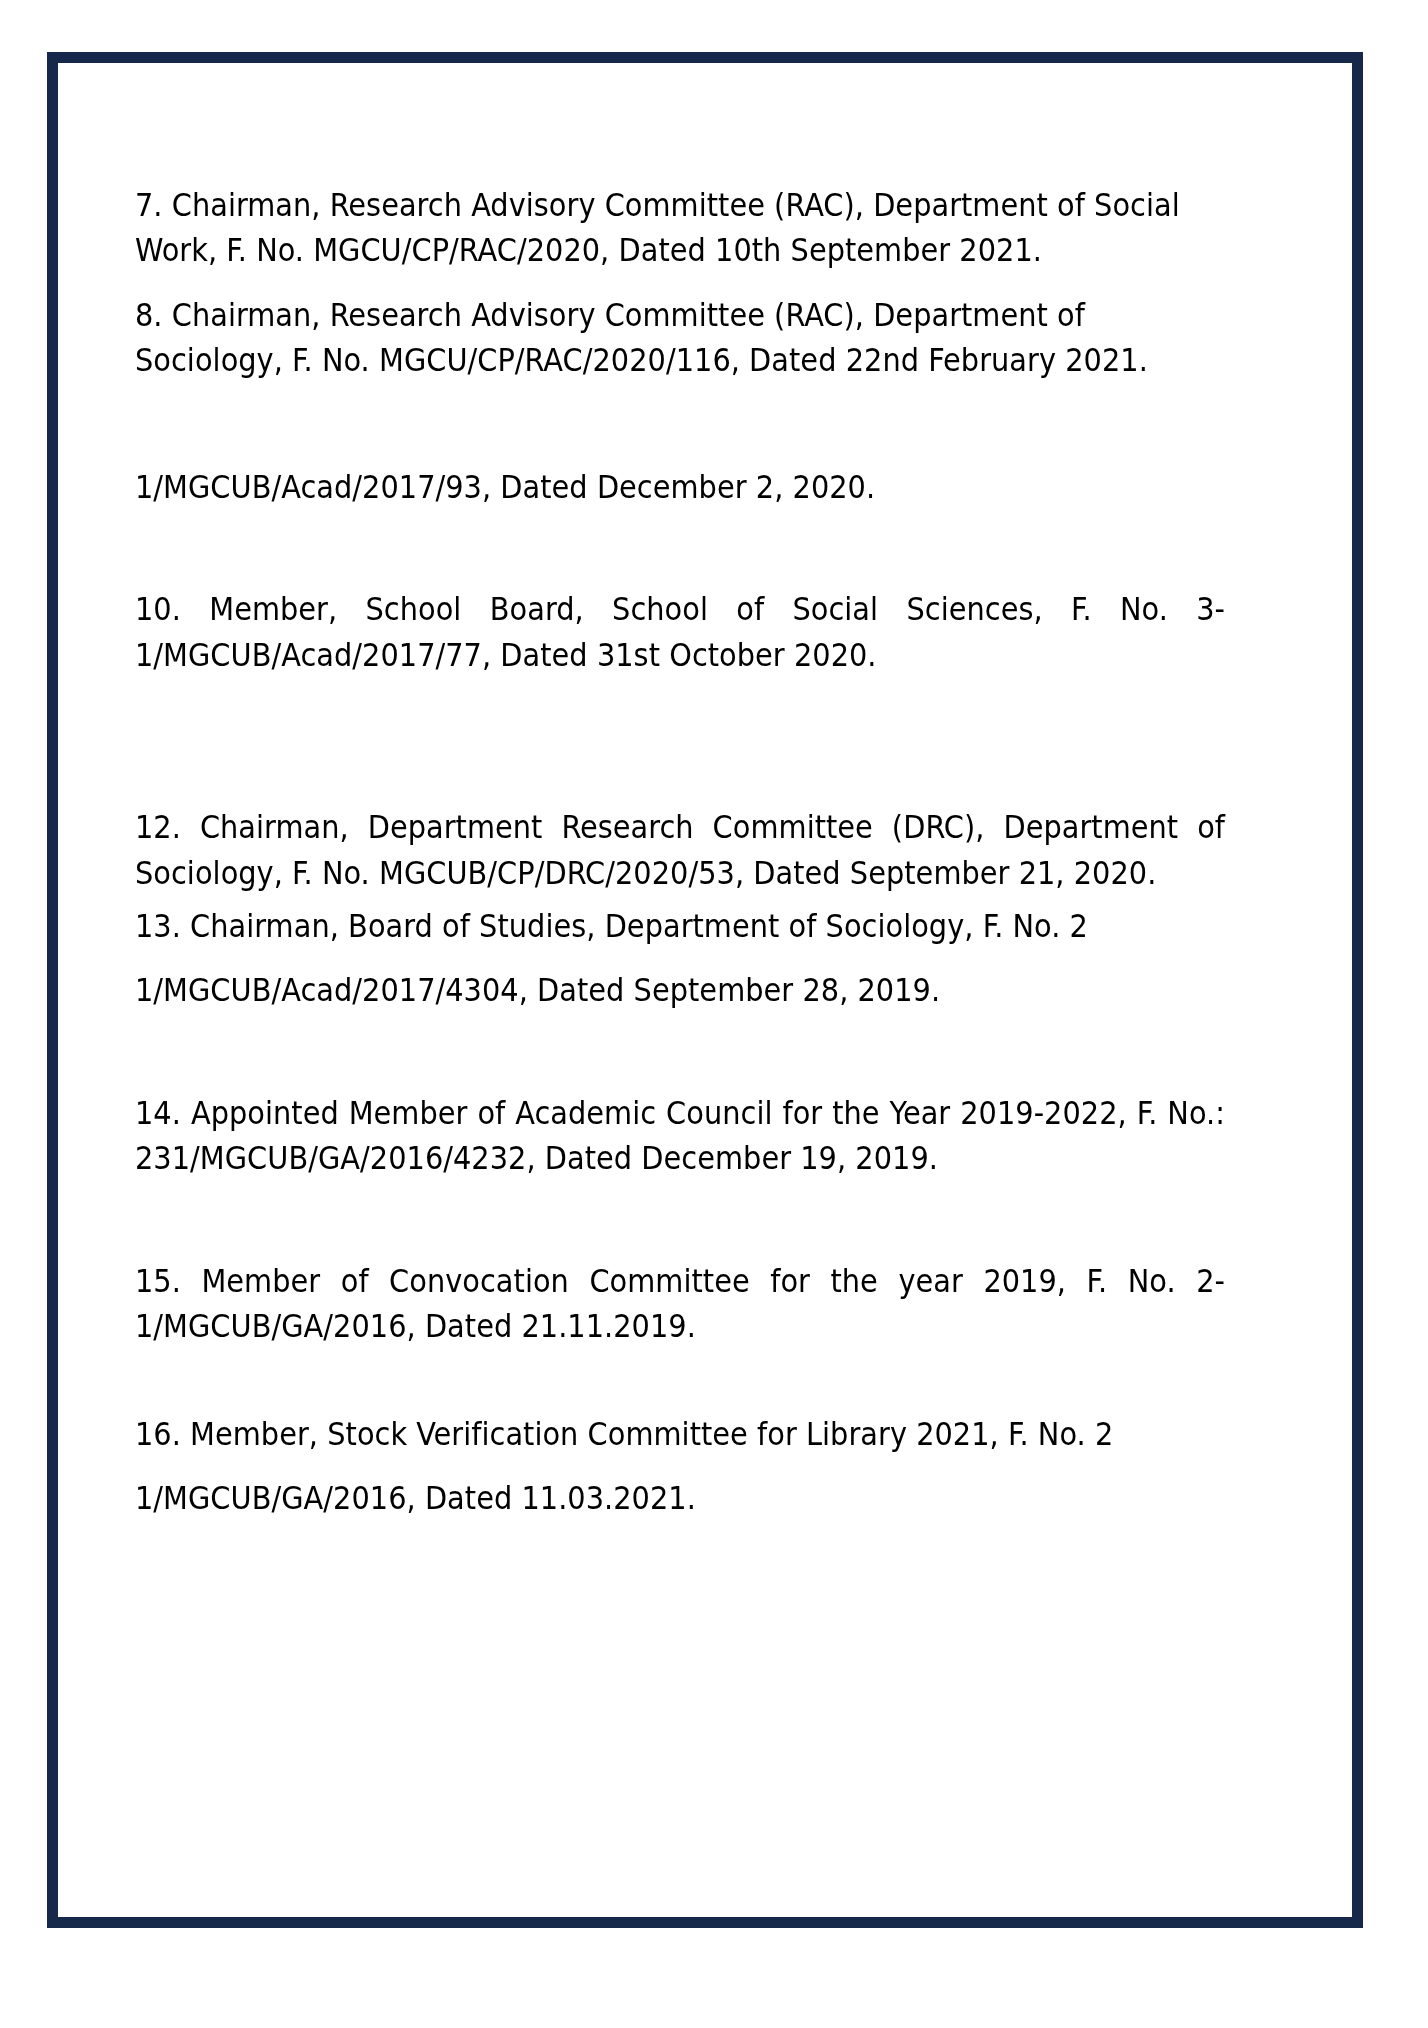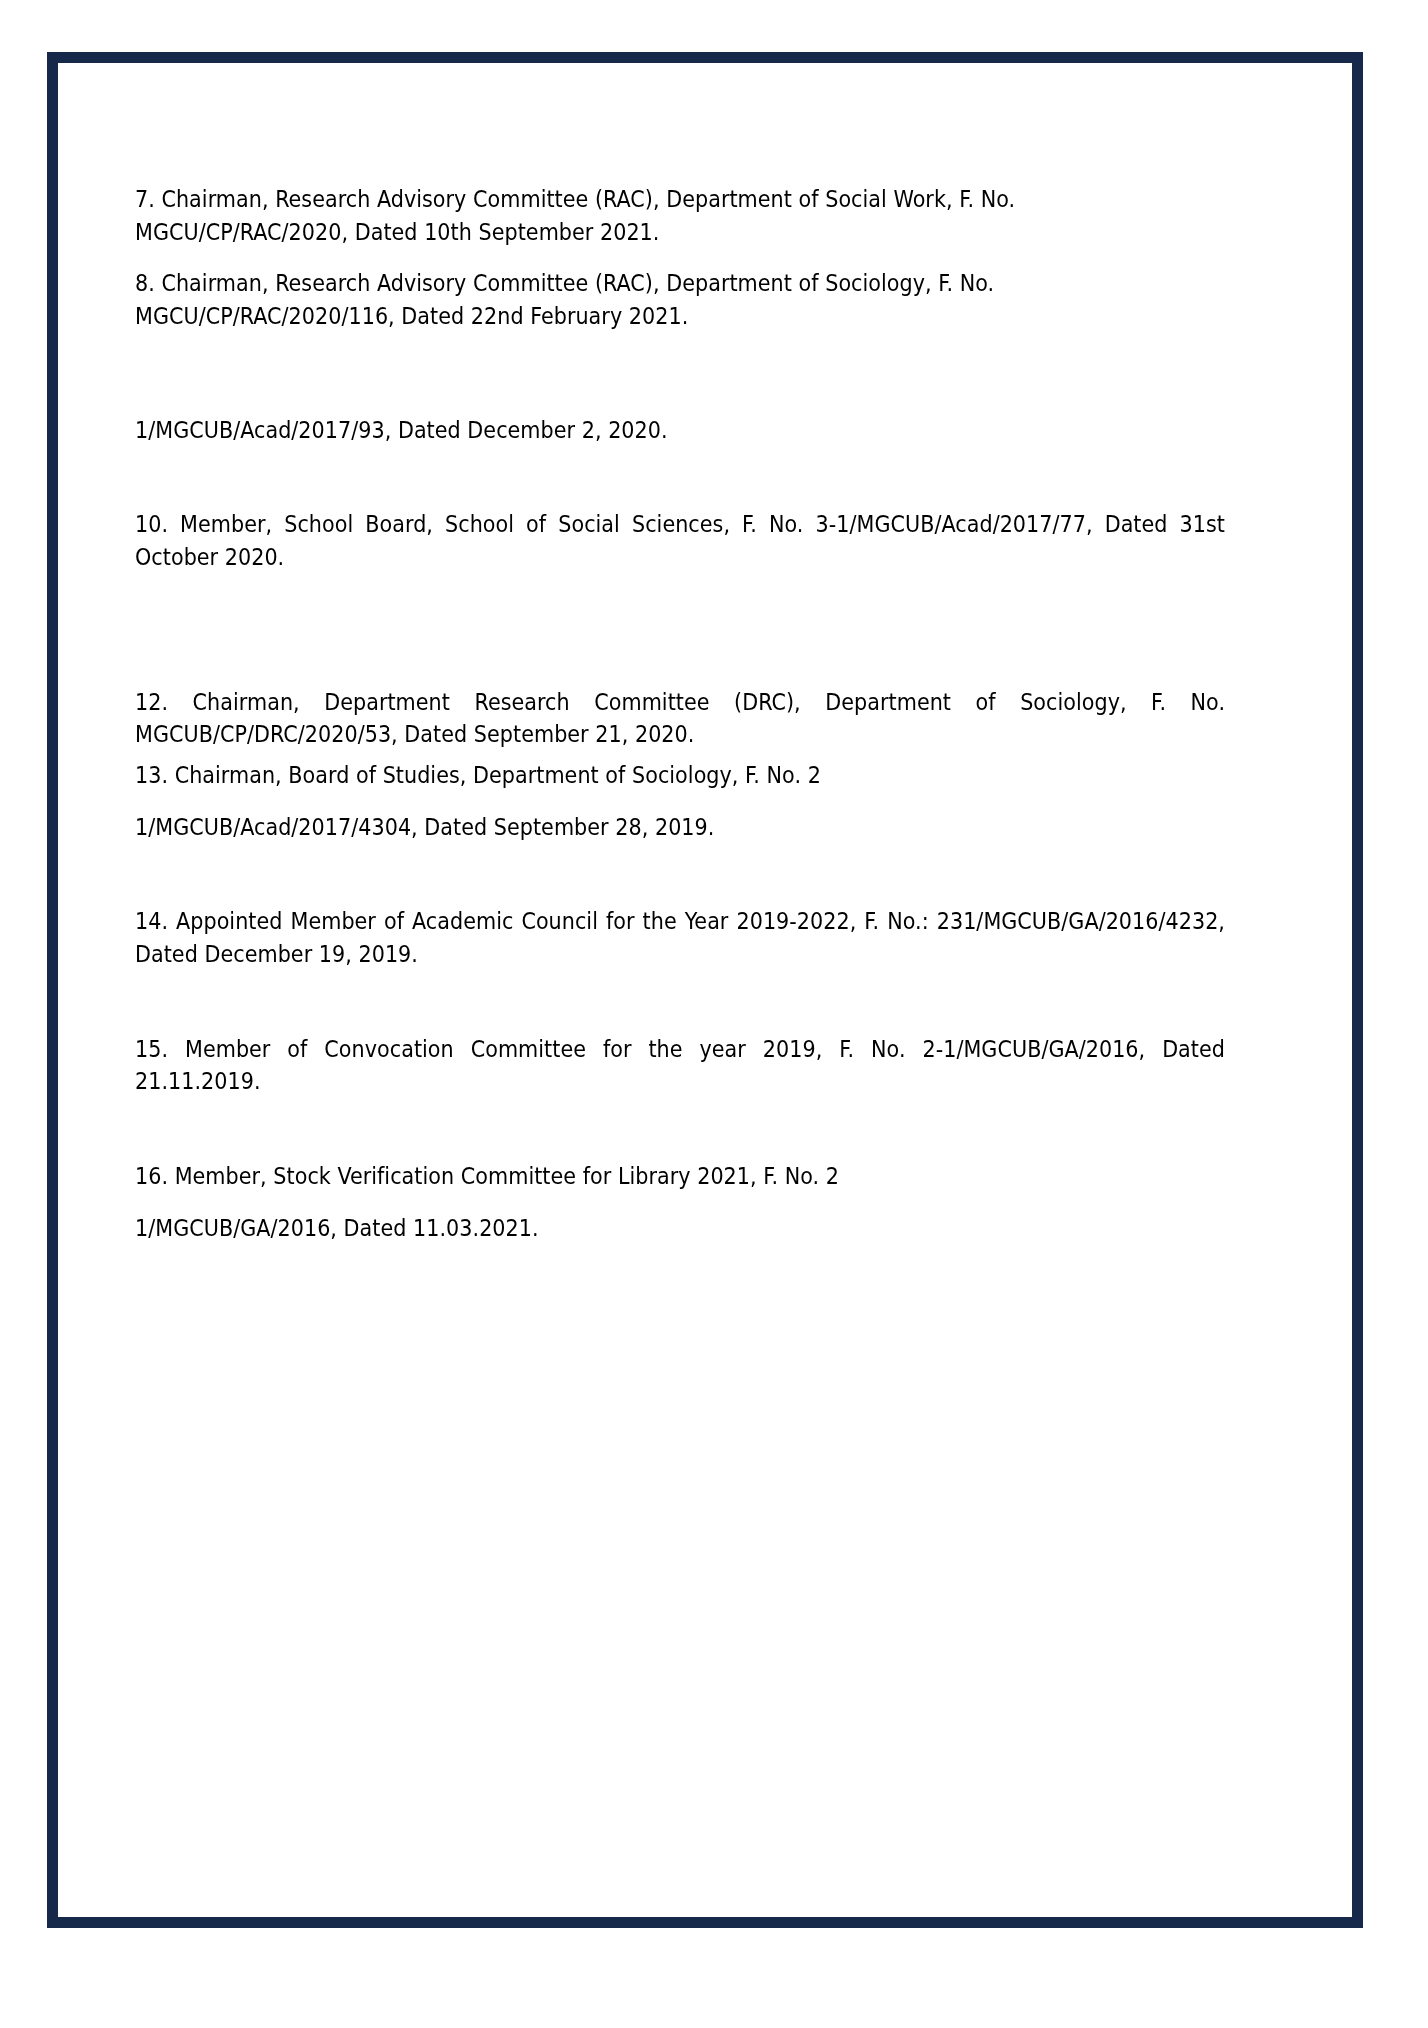--- a/index.html
+++ b/index.html
@@ -38,31 +38,32 @@
 
   
   #doc-body {
     position: absolute;
     left: 77px;
     top: 120px;
     width: 1090px;
   }
 
   .para {
-    font-size: 23px;
+    font-size: 32px;
     line-height: 1.42;
     color: #000000;
     letter-spacing: 0.05px;
     margin: 0;
     -webkit-font-smoothing: antialiased;
   }
 
   .para.justify {
     text-align: justify;
     text-justify: inter-word;
+    margin-top: 15px;
   }
 
   .para.left {
     text-align: left;
   }
 
   
   .gap-sm { height: 19px; }
   .gap-md { height: 56px; }
   .gap-lg { height: 62px; }

